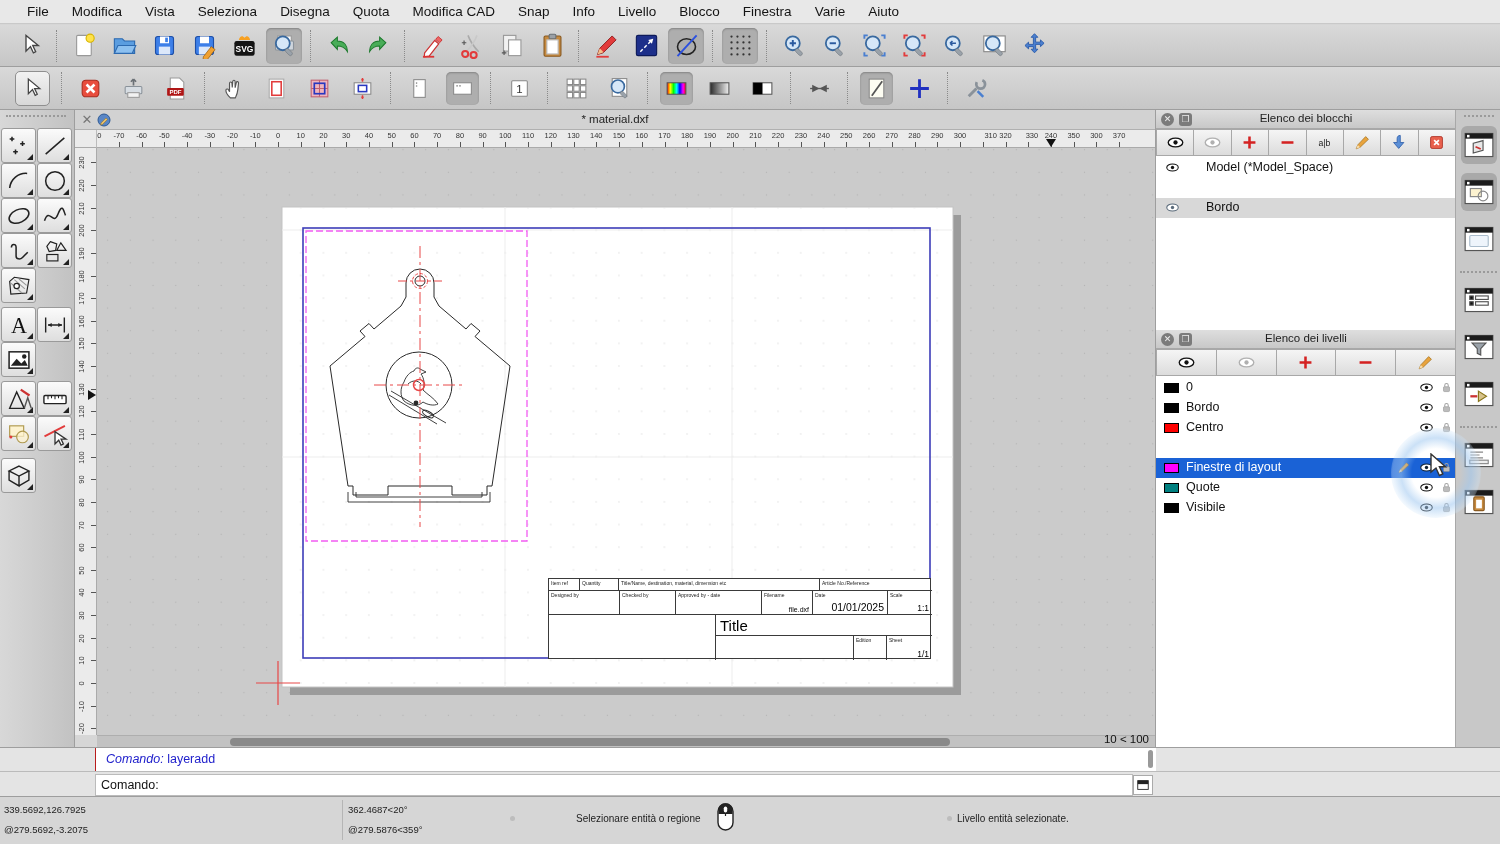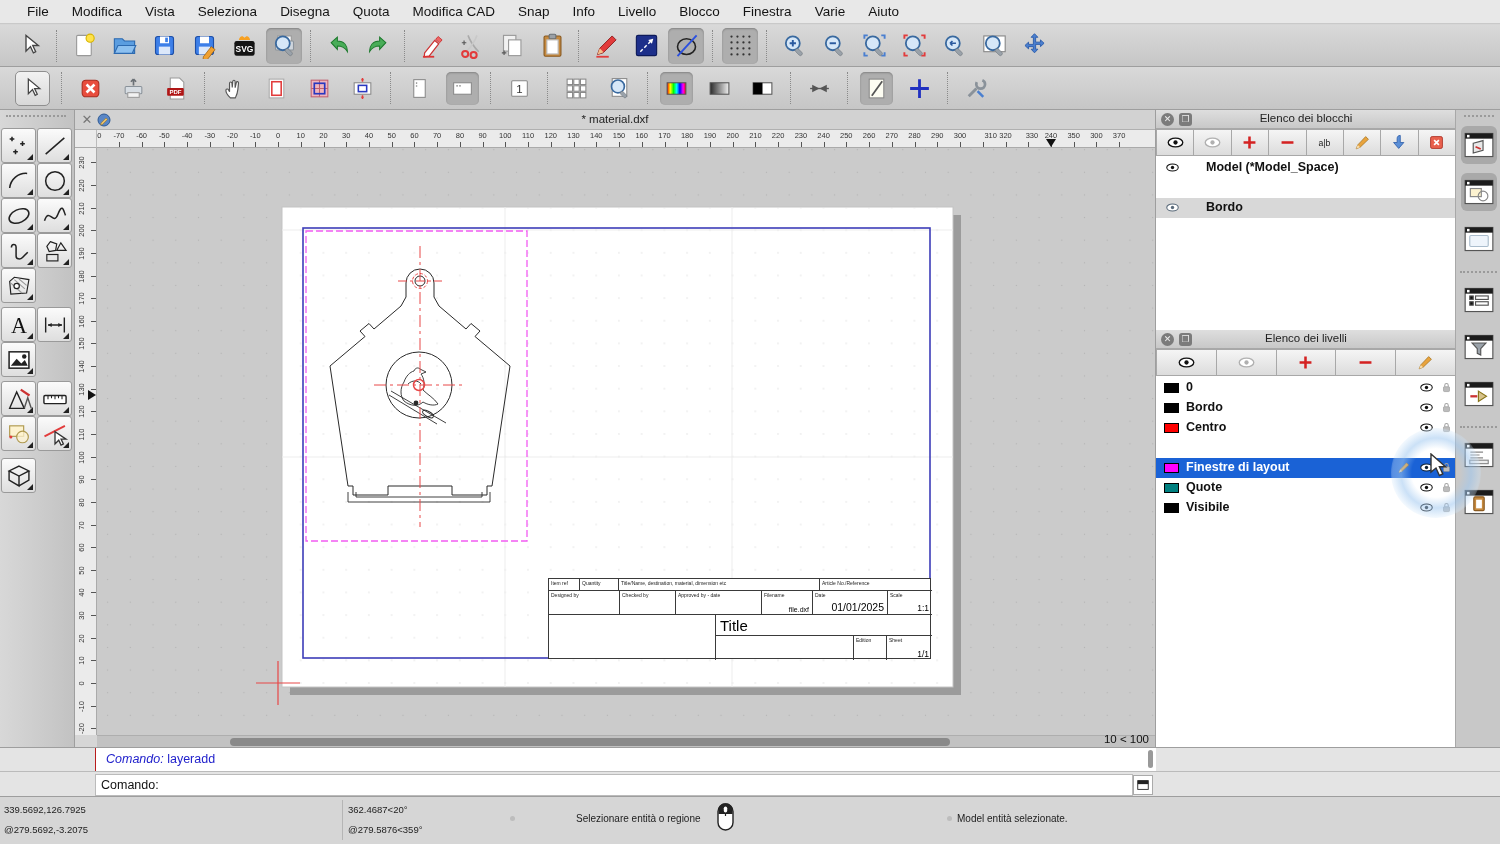--- a/index.html
+++ b/index.html
@@ -58,21 +58,21 @@
   #panels{left:1155px;top:110px;width:300px;height:637px;background:#d0d0d0;border-left:1px solid #9e9e9e;box-sizing:border-box;}
   .ptitle{position:absolute;left:0;width:300px;height:19px;background:linear-gradient(#dedede,#c8c8c8);border-bottom:1px solid #a8a8a8;box-sizing:border-box;}
   .ptitle .txt{position:absolute;left:0;right:0;top:2px;text-align:center;font-size:11.5px;color:#222;}
   .pbtn-close,.pbtn-float{position:absolute;top:3px;width:13px;height:13px;border-radius:50%;background:#7b7b7b;color:#eee;font-size:9px;line-height:13px;text-align:center;}
   .pbtn-close{left:5px;}
   .pbtn-float{left:23px;border-radius:3px;}
   .ptools{position:absolute;left:0;width:300px;height:27px;display:flex;}
   .ptool{flex:1;border:1px solid #a8a8a8;border-left:none;background:linear-gradient(#f5f5f5,#dcdcdc);display:flex;align-items:center;justify-content:center;}
   .ptool:first-child{border-left:1px solid #a8a8a8;}
   .ptool svg{width:19px;height:19px;}
-  .plist{position:absolute;left:0;width:300px;background:#fff;overflow:hidden;font-weight:bold;}
+  .plist{position:absolute;left:0;width:300px;background:#fff;overflow:hidden;}
   .prow{position:absolute;left:0;width:300px;height:20px;font-size:12.5px;color:#111;}
   .prow .lbl{position:absolute;left:50px;top:2px;}
   .prow .icn{position:absolute;width:17px;height:15px;top:2px;}
   .prow.sel-gray{background:#d8d8d8;}
   .lrow{position:absolute;left:0;width:300px;height:20px;font-size:12.5px;color:#111;}
   .lrow .sw{position:absolute;left:8px;top:5px;width:15px;height:10px;border:1px solid #000;box-sizing:border-box;}
   .lrow .lbl{position:absolute;left:30px;top:2px;}
   .lrow .eye{position:absolute;left:262px;top:2px;width:17px;height:15px;}
   .lrow .lock{position:absolute;left:284px;top:2px;width:13px;height:15px;}
   .lrow .pen{position:absolute;left:240px;top:2px;width:16px;height:15px;display:none;}
@@ -1121,14 +1121,14 @@
   <div class="abs" style="left:576px;top:16px;font-size:10px;">Selezionare entità o regione</div>
   <div class="abs" style="left:717px;top:6px;width:17px;height:28px;">
     <svg viewBox="0 0 17 28">
         <rect x="1" y="1" width="15" height="26" rx="7.5" fill="#fff" stroke="#222" stroke-width="1.4"></rect>
         <path d="M8.5 1v12" stroke="#222" stroke-width="1.2"></path>
         <path d="M1.5 5 A 7.5 7.5 0 0 1 15.5 5 L15.5 11 L1.5 11 Z" fill="#222"></path>
         <rect x="6.8" y="3.5" width="3.4" height="6" rx="1.7" fill="#fff"></rect>
       </svg>
   </div>
   <div class="led" style="left:947px;top:19px;"></div>
-  <div class="abs" style="left:957px;top:16px;font-size:10px;">Model entità selezionate.</div>
+  <div class="abs" style="left:957px;top:16px;font-size:10px;">Livello entità selezionate.</div>
 </div>
 
 </body></html>

